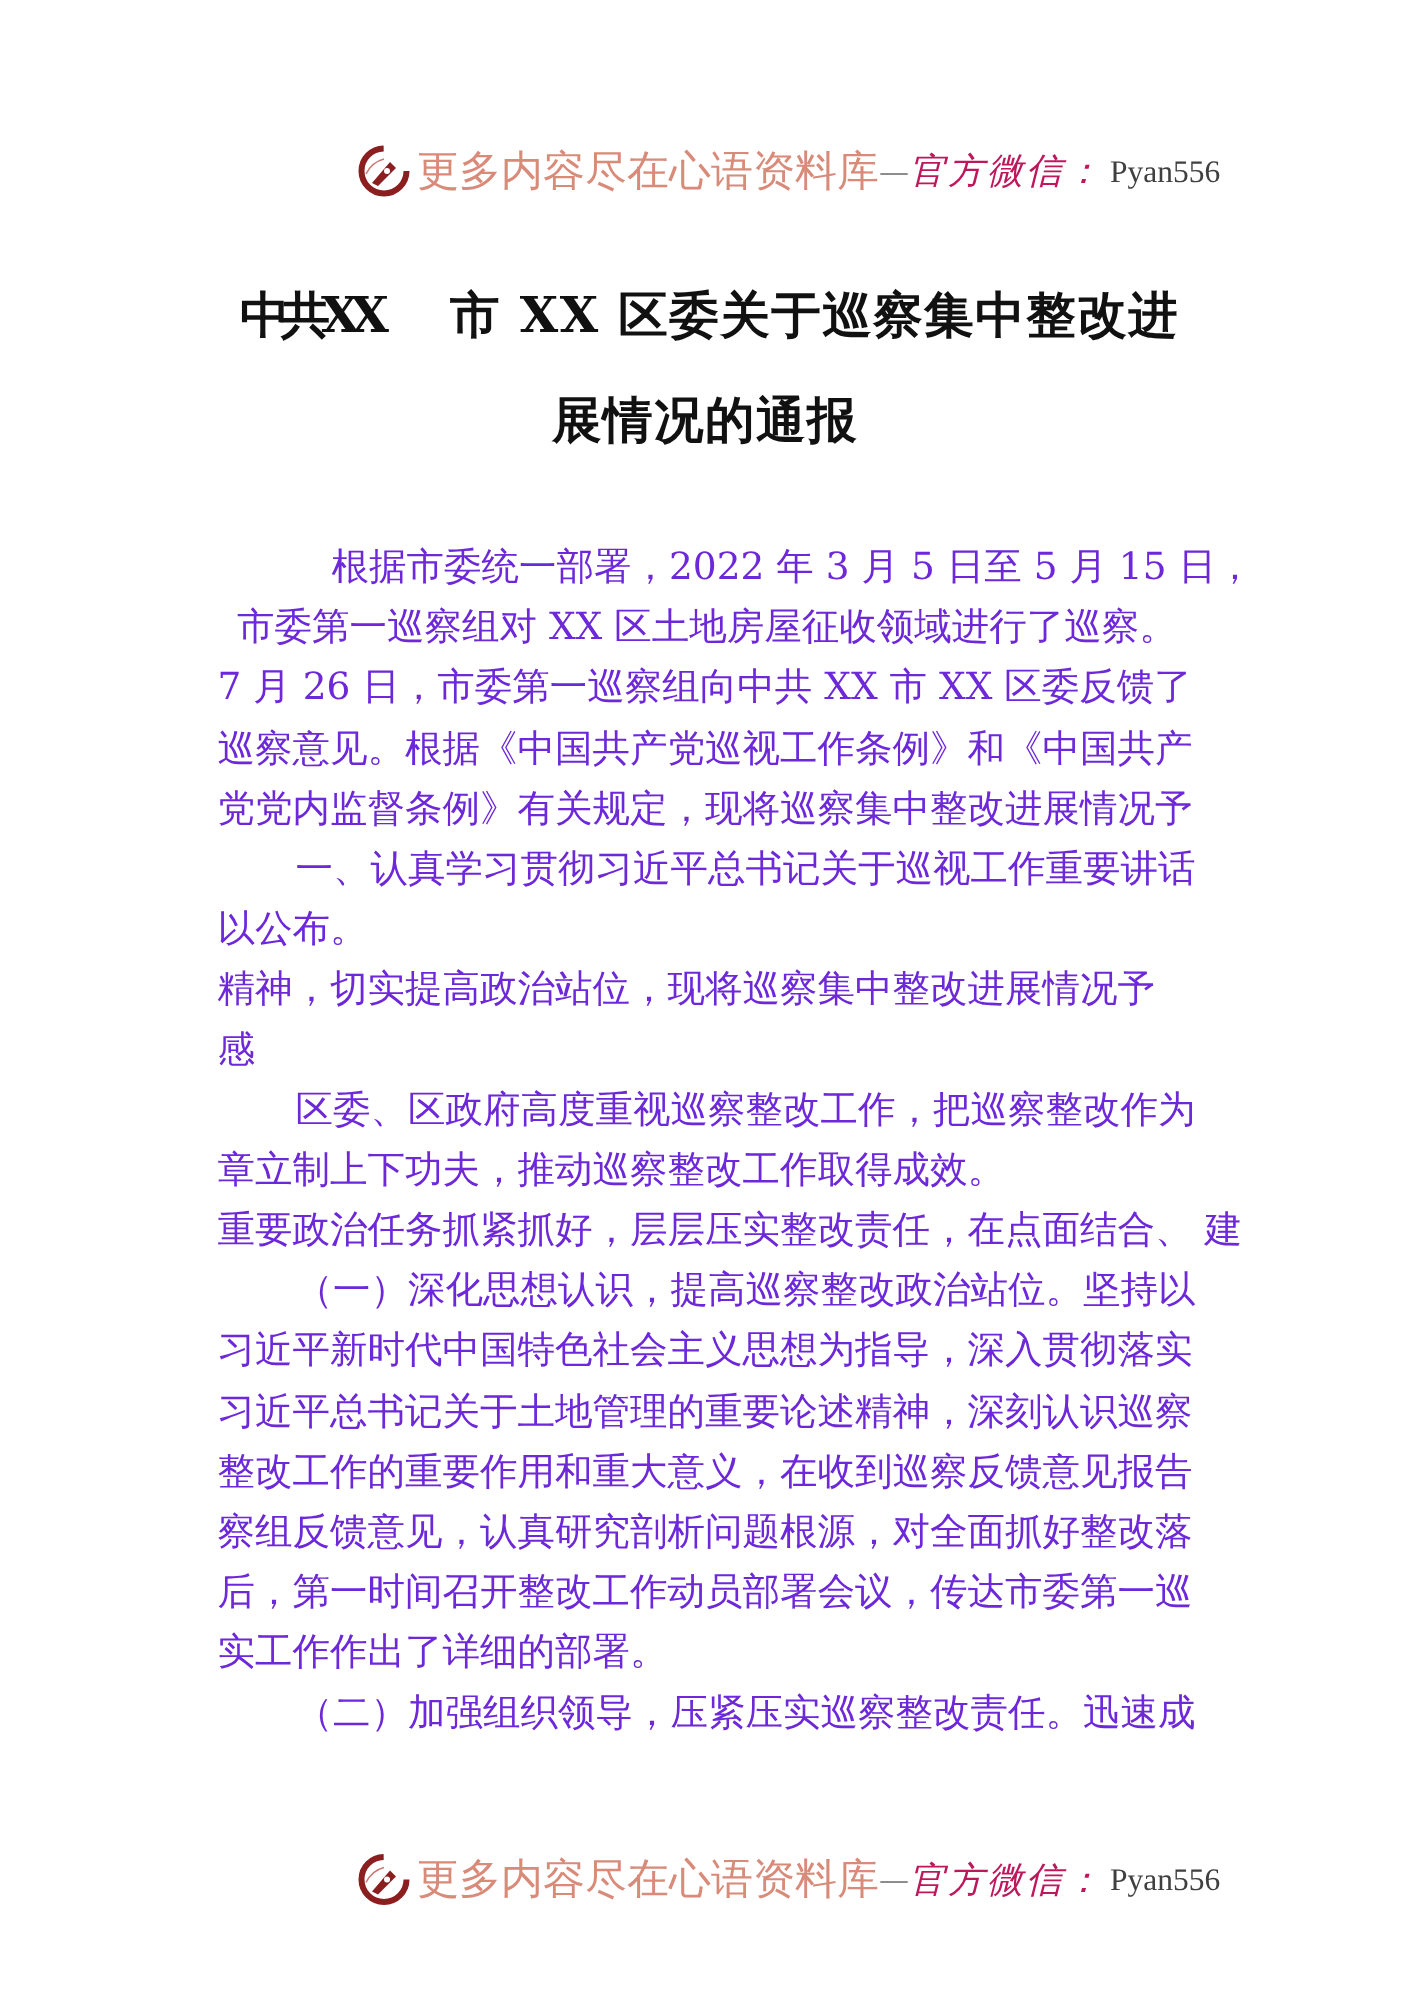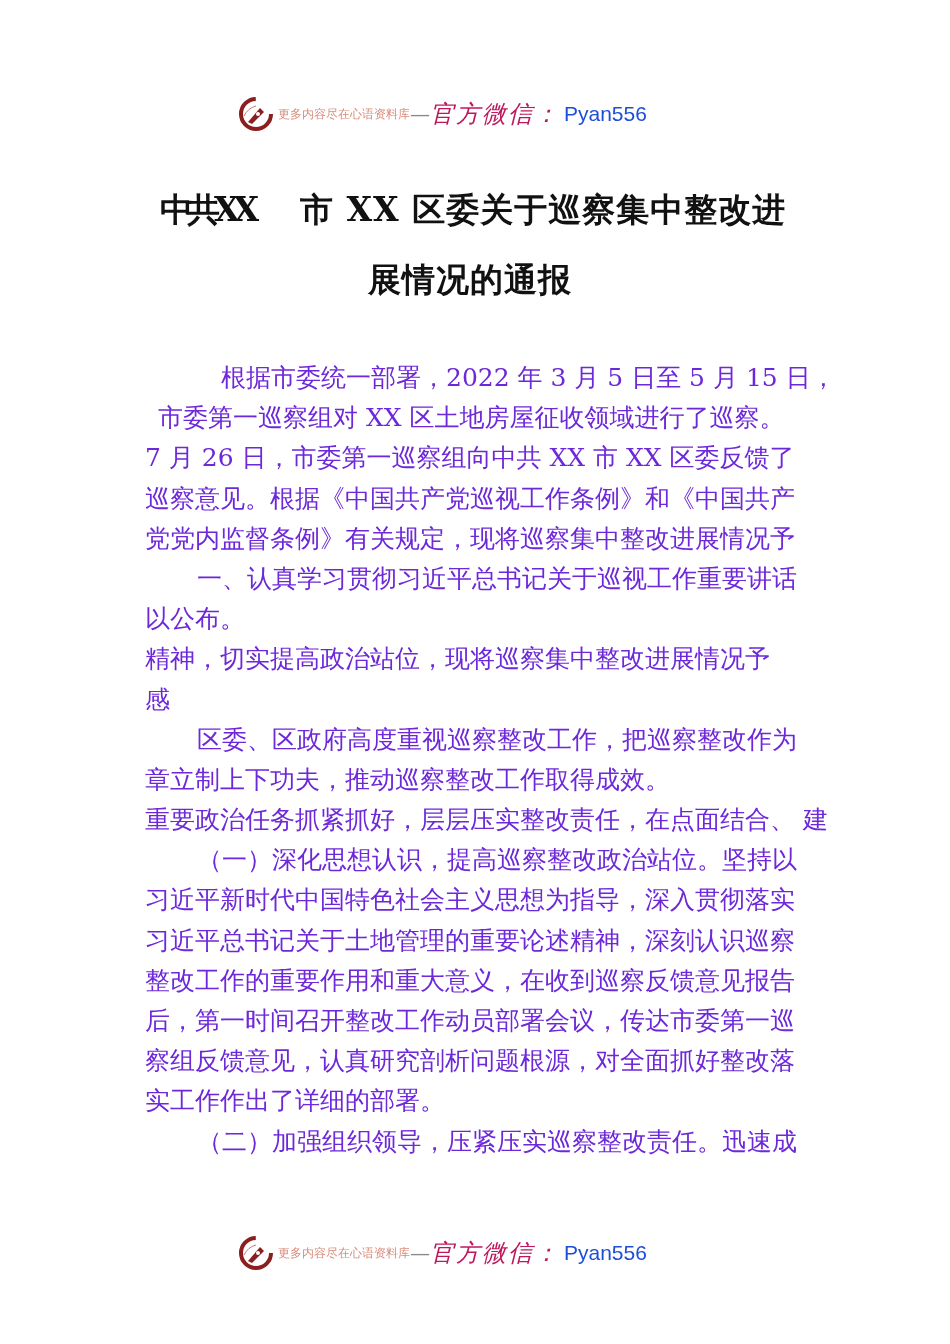--- a/index.html
+++ b/index.html
@@ -2,24 +2,24 @@
 <html><head>
 <meta charset="utf-8">
 <style>
   html, body { margin: 0; padding: 0; background: #ffffff; }
   body { width: 950px; height: 1344px; position: relative; overflow: hidden;
          font-family: "DejaVu Serif", "Liberation Serif", serif; color: #111; }
   .banner { position: absolute; left: 238px; height: 40px; display: flex; align-items: center; }
   .banner.top { top: 94px; }
   .banner.bottom { top: 1233px; }
   .banner .logo { width: 36px; height: 36px; margin-right: 4px; }
-  .banner .cn { font-family: "DejaVu Serif", serif; font-size: 12px; color: #d98b7a; letter-spacing: 0px; }
+  .banner .cn { font-family: "DejaVu Serif", serif; font-size: 28px; color: #d98b7a; letter-spacing: 0px; }
   .banner .dash { font-size: 20px; color: #8a8a8a; }
   .banner .wx { font-family: "DejaVu Sans", sans-serif; font-size: 24px; color: #be185d; letter-spacing: 2px; font-style: italic; }
-  .banner .id { font-family: Liberation Sans, sans-serif; font-size: 21px; color: #1d4ed8; margin-left: 4px; }
+  .banner .id { font-family: Liberation Serif, serif; font-size: 21px; color: #404040; margin-left: 4px; }
 
   .title { position: absolute; left: 0; width: 950px; font-family: "DejaVu Serif", serif; font-weight: bold;
            font-size: 33px; color: #111; white-space: nowrap; }
   .title.l1 { top: 188px; }
   .title.l1 .garble { position: absolute; left: 160px; letter-spacing: -6px; }
   .title.l1 .rest { position: absolute; left: 300px; letter-spacing: 1px; }
   .title.l2 { top: 258px; text-align: center; padding-left: 0; }
   .title.l2 span { position: absolute; left: 368px; letter-spacing: 1px; }
 
   .body { position: absolute; left: 145px; top: 358px; width: 672px; font-size: 25px; line-height: 40.2px;
@@ -63,22 +63,22 @@
   <span class="line">以公布。</span>
   <span class="line">精神，切实提高政治站位，现将巡察集中整改进展情况予</span>
   <span class="line">感</span>
   <span class="line ind2">区委、区政府高度重视巡察整改工作，把巡察整改作为</span>
   <span class="line">章立制上下功夫，推动巡察整改工作取得成效。</span>
   <span class="line">重要政治任务抓紧抓好，层层压实整改责任，在点面结合、 建</span>
   <span class="line ind2">（一）深化思想认识，提高巡察整改政治站位。坚持以</span>
   <span class="line">习近平新时代中国特色社会主义思想为指导，深入贯彻落实</span>
   <span class="line">习近平总书记关于土地管理的重要论述精神，深刻认识巡察</span>
   <span class="line">整改工作的重要作用和重大意义，在收到巡察反馈意见报告</span>
+  <span class="line">察组反馈意见，认真研究剖析问题根源，对全面抓好整改落</span>
   <span class="line">后，第一时间召开整改工作动员部署会议，传达市委第一巡</span>
-  <span class="line">察组反馈意见，认真研究剖析问题根源，对全面抓好整改落</span>
   <span class="line">实工作作出了详细的部署。</span>
   <span class="line ind2">（二）加强组织领导，压紧压实巡察整改责任。迅速成</span>
 </div>
 
 <div class="banner bottom">
   <svg class="logo" viewBox="0 0 36 36">
     <circle cx="18" cy="18" r="15" fill="none" stroke="#8b1e1e" stroke-width="4" stroke-dasharray="70 25"></circle>
     <path d="M10 26 L22 12 L26 16 L14 28 Z" fill="#8b1e1e"></path>
     <circle cx="20" cy="18" r="2" fill="#fff"></circle>
     <path d="M6 20 Q10 12 18 10" fill="none" stroke="#c97a74" stroke-width="1"></path>

